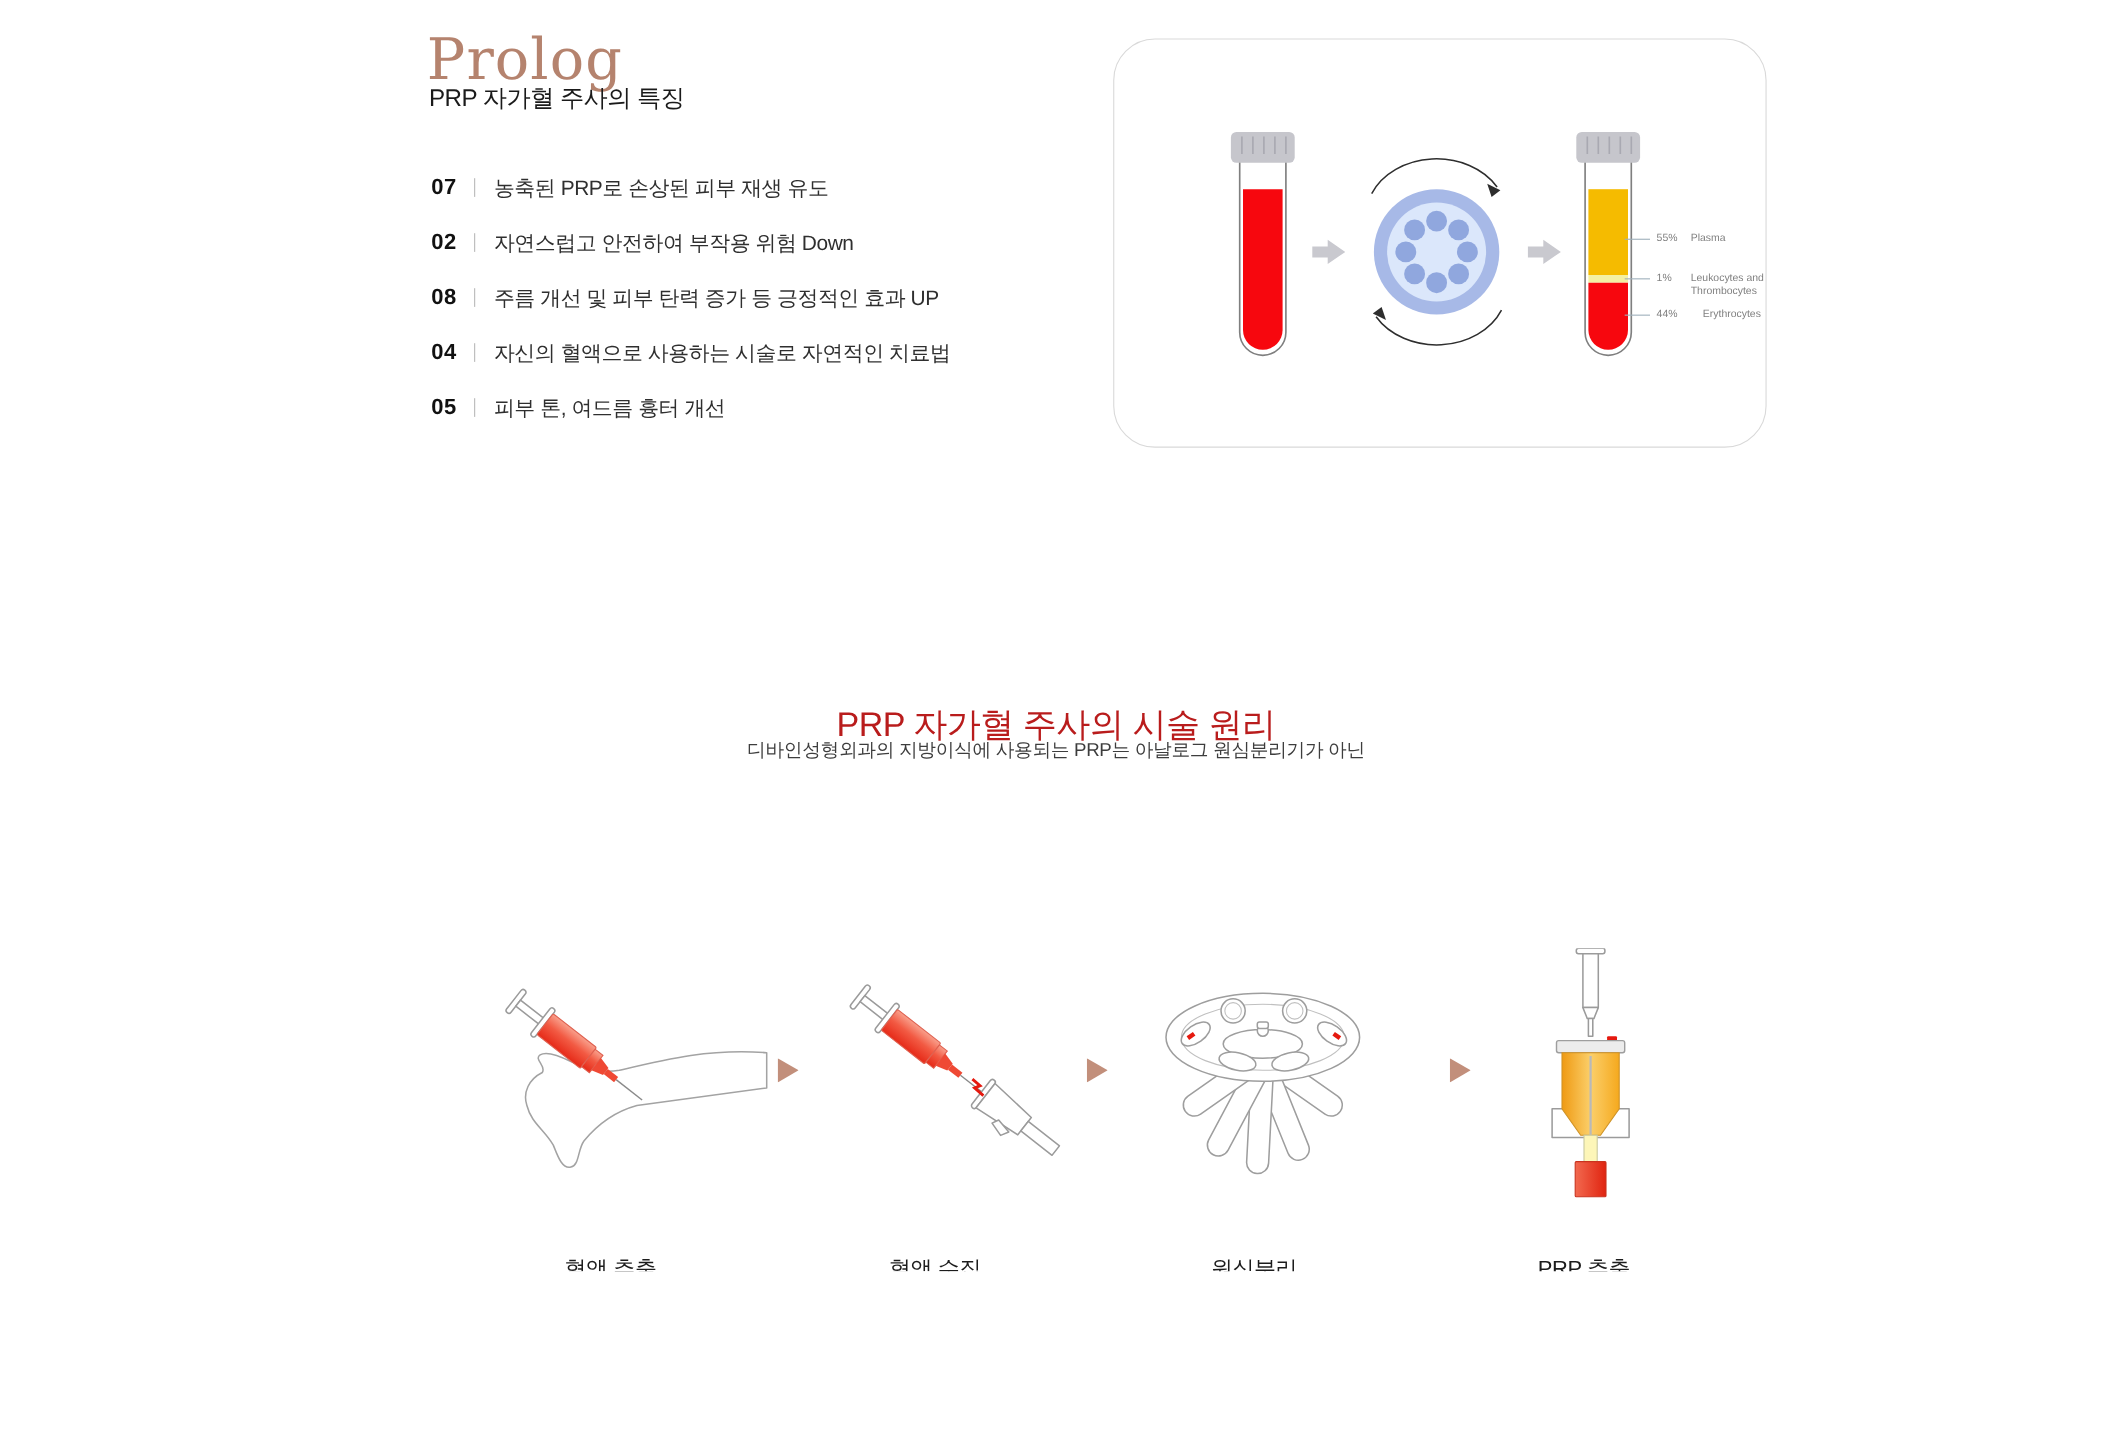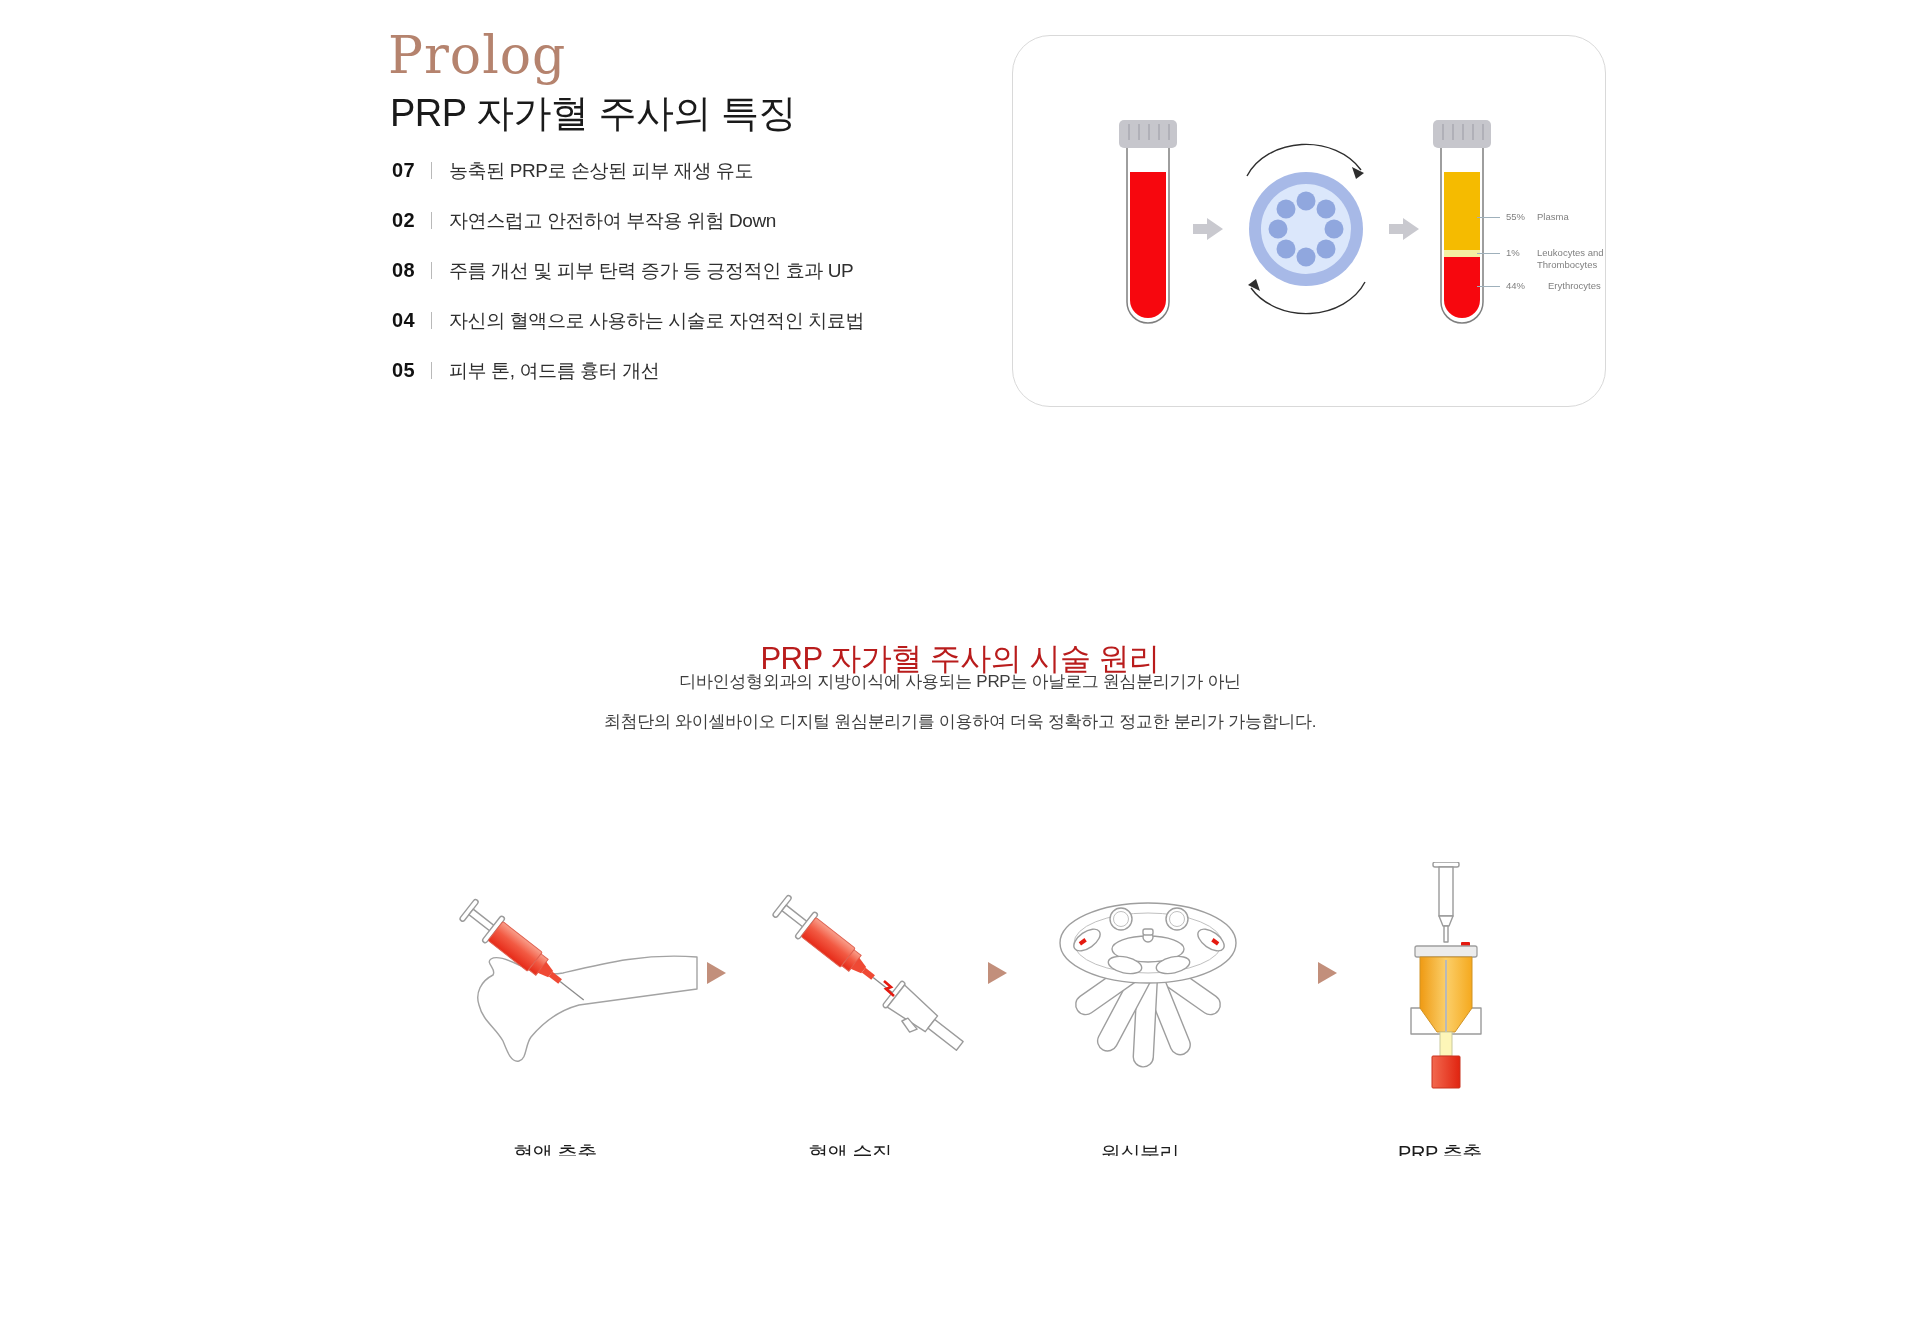--- a/index.html
+++ b/index.html
@@ -14,21 +14,21 @@
     --step_arrow:#c28f7b;
   }
   html,body{margin:0;padding:0;background:#fff;}
   body{font-family:"Liberation Sans","DejaVu Sans",sans-serif;}
   .page{position:relative;width:1920px;height:1156px;background:#fff;overflow:hidden;}
   .abs{position:absolute;}
   .serif{font-family:"DejaVu Serif","Liberation Serif",serif;color:var(--accent_serif);font-weight:400;}
 
   
   .prolog-title{left:388px;top:-10px;font-size:52px;letter-spacing:1px;}
-  .prolog-subtitle{left:390px;top:56px;font-size:38px;color:#1a1a1a;font-weight:500;letter-spacing:-0.5px;}
+  .prolog-subtitle{left:390px;top:56px;font-size:22px;color:#1a1a1a;font-weight:500;letter-spacing:-0.5px;}
   .feature-list{left:392px;top:160px;list-style:none;margin:0;padding:0;}
   .feature-item{display:flex;align-items:center;height:21px;margin-bottom:29px;}
   .feature-num{font-weight:700;font-size:20px;color:#111;width:34px;letter-spacing:0.5px;}
   .feature-bar{width:1px;height:17px;background:#b9b9b9;margin:0 17px 0 5px;}
   .feature-text{font-size:19px;color:#2f2f2f;letter-spacing:-0.4px;}
 
   
   .info-box{left:1012px;top:35px;width:592px;height:370px;border:1px solid #d9d9d9;border-radius:38px;background:#fff;}
   .box-svg{position:absolute;left:0;top:0;}
   .tube-note-line{position:absolute;width:23px;height:1px;background:#9fb0bb;}
@@ -196,21 +196,20 @@
   </div>
   <div class="tube-note-line" style="left:1477px;top:286px;"></div>
   <div class="tube-note" style="left:1506px;top:280px;gap:20px;">
     <span class="pct">44%</span>
     <span class="lname">Erythrocytes</span>
   </div>
 
   <h2 class="abs proc-subtitle">PRP 자가혈 주사의 시술 원리</h2>
   <div class="abs proc-desc">
     <div>디바인성형외과의 지방이식에 사용되는 PRP는 아날로그 원심분리기가 아닌</div>
-    <div>최첨단의 와이셀바이오 디지털 원심분리기를 이용하여 더욱 정확하고 정교한 분리가 가능합니다.</div>
   </div>
 
   <svg class="abs" style="left:445px;top:893px;" width="280" height="190" viewBox="0 0 280 190">
     <path class="oline" style="stroke:#a3a3a3" d="M252,64 C200,60 160,70 118,80 C100,83 88,78 74,72 C66,68 52,62 46,66 C40,70 52,76 48,82 C36,88 30,100 34,112 C38,128 50,134 58,148 C62,158 66,170 74,168 C82,166 80,152 86,144 C96,132 112,118 134,112 L252,96 Z"></path>
     <use href="#syr" transform="translate(30,22) rotate(38)"></use>
   </svg>
   <div class="step-label" style="left:555px;">혈액 추출</div>
 
   <div class="tri" style="left:707px;top:962px;">
     <svg width="19" height="22">

